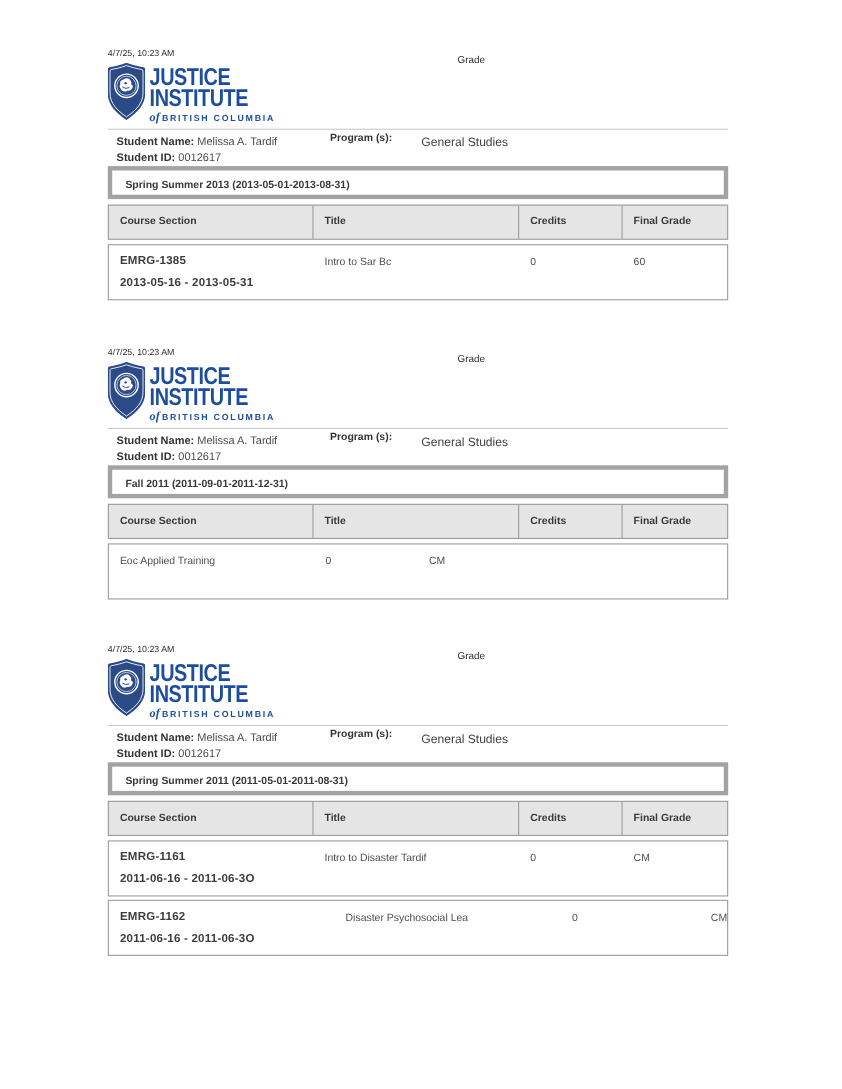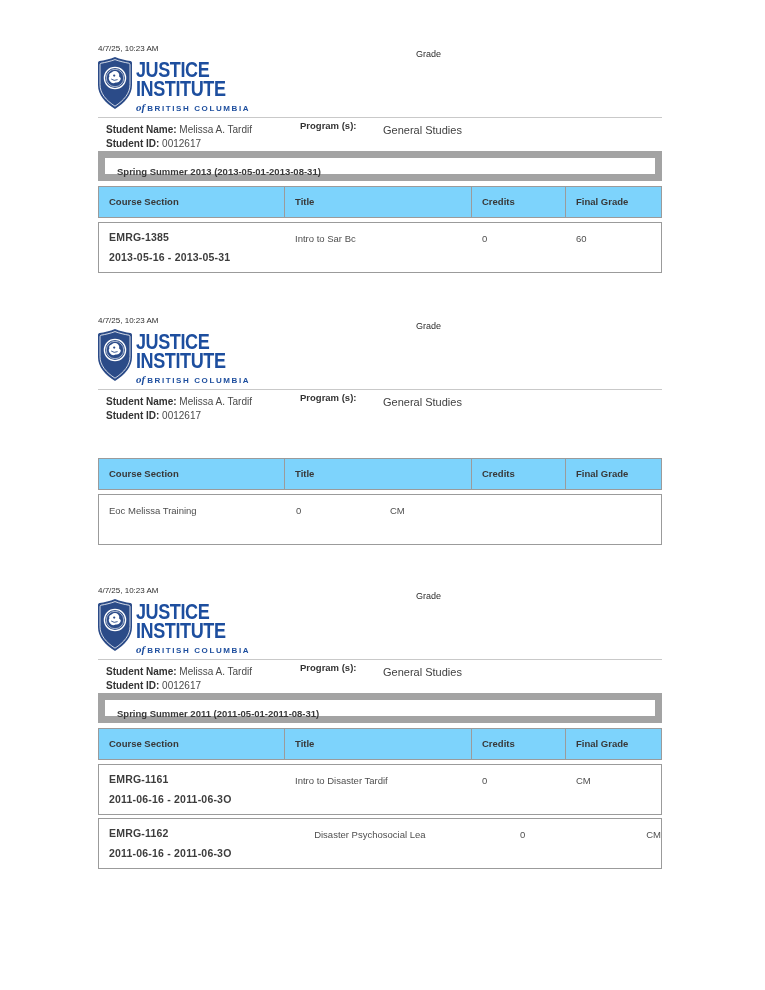--- a/index.html
+++ b/index.html
@@ -31,25 +31,25 @@
   .rule { position:absolute; top:73px; left:0; width:564px; border-top:1px solid #c9c9c9; }
 
   .stu-line { position:absolute; left:8px; font-size:10px; color:#4a4a4a; white-space:nowrap; }
   .stu-1 { top:80px; }
   .stu-2 { top:94px; }
   .stu-label { font-weight:bold; color:#333; }
   .prog-label { position:absolute; top:76px; left:202px; font-size:9.5px; font-weight:bold; color:#333; }
   .prog-value { position:absolute; top:80px; left:285px; font-size:11px; color:#3f3f3f; }
 
   .term-box { position:absolute; top:107px; left:0; width:564px; height:30px;
-              border:7px solid #a3a3a3; font-size:9.5px; font-weight:bold; color:#383838;
+              border:4px solid #a3a3a3; font-size:9.5px; font-weight:bold; color:#383838;
               line-height:28px; padding-left:12px; background:#fff; }
 
   .thead { position:absolute; top:142px; left:0; width:564px; height:32px;
-           border:1px solid #9b9b9b; display:flex; background:#7dd3fc; }
+           border:1px solid #9b9b9b; display:flex; background:#e5e5e5; }
   .col { height:100%; padding-left:10px; }
   .c1 { width:186px; } .c2 { width:187px; } .c3 { width:94px; } .c4 { flex:1; }
   .thead .col { font-size:9.5px; font-weight:bold; color:#383838; line-height:30px;
                 border-right:1px solid #9b9b9b; }
   .thead .c4 { border-right:none; }
 
   .trow { position:absolute; left:0; width:564px; height:51px;
           border:1px solid #9b9b9b; display:flex; background:#fff; }
   .r1 { top:178px; }
   .r2 { top:232px;gap:44px; }
@@ -132,30 +132,31 @@
       </div>
     </div>
 
     <div class="rule"></div>
 
     <div class="stu-line stu-1"><span class="stu-label">Student Name:</span> <span>Melissa A. Tardif</span></div>
     <div class="stu-line stu-2"><span class="stu-label">Student ID:</span> <span>0012617</span></div>
     <div class="prog-label">Program (s):</div>
     <div class="prog-value">General Studies</div>
 
+    <div class="term-box">Fall 2011 (2011-09-01-2011-12-31)</div>
 
     <div class="thead">
       <div class="col c1">Course Section</div>
       <div class="col c2">Title</div>
       <div class="col c3">Credits</div>
       <div class="col c4">Final Grade</div>
     </div>
 
     <div class="trow r1">
-      <div class="col c2 val">Eoc Melissa Training</div>
+      <div class="col c2 val">Eoc Applied Training</div>
       <div class="col c3 val">0</div>
       <div class="col c4 val">CM</div>
     </div>
   </div>
 
   <div class="section sec-2">
     <div class="timestamp">4/7/25, 10:23 AM</div>
     <div class="doc-title">Grade</div>
 
     <div class="logo">

